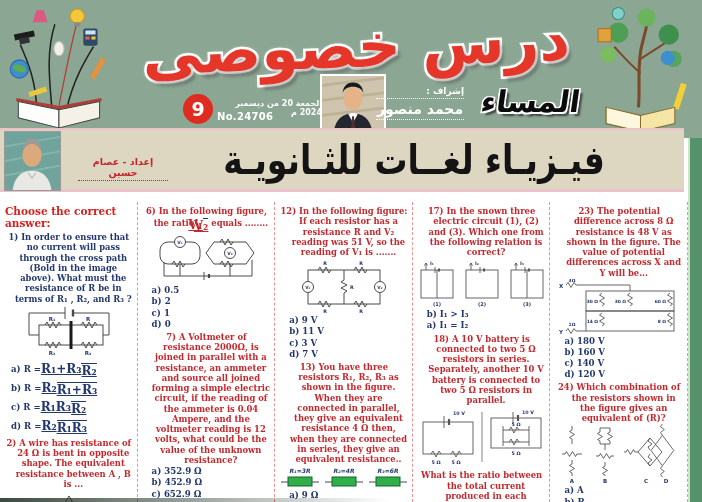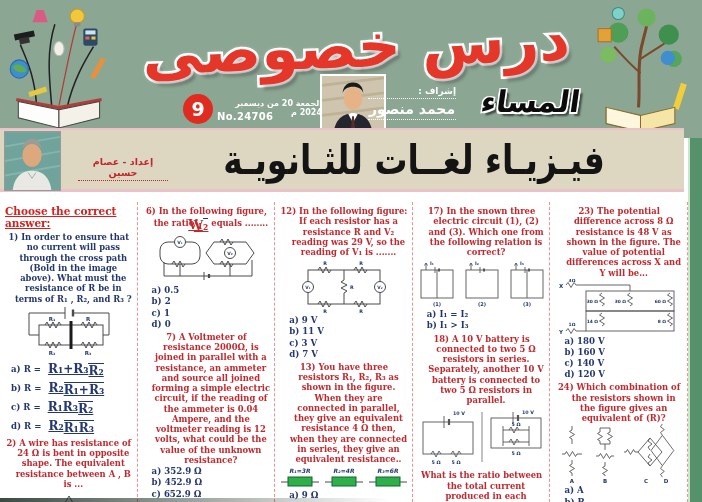--- a/index.html
+++ b/index.html
@@ -14,48 +14,48 @@
     text-align:center; direction:rtl; font-family:"DejaVu Sans", sans-serif; font-weight:bold;
     font-size:60px; color:#E5362A; -webkit-text-stroke:5px #ffffff; paint-order:stroke;
     text-shadow:0 0 5px rgba(255,255,255,.95), 4px 5px 3px rgba(40,40,40,.35);
     transform:rotate(-2deg); }
   .page-circle { position:absolute; left:183px; top:94px; width:30px; height:30px; border-radius:50%;
     background:#E02B20; color:#fff; font-size:19px; font-weight:bold; display:flex; align-items:center; justify-content:center; }
   .date { position:absolute; left:214px; top:99px; width:108px; color:#fff; font-size:8px; font-weight:bold;
     direction:rtl; text-align:right; }
   .issue { position:absolute; left:217px; top:111px; color:#fff; font-size:10px; font-weight:bold; letter-spacing:.3px; }
   .photo-supervisor { position:absolute; left:320px; top:74px; width:66px; height:62px; border:2px solid #fff; background:#cfc5ae; }
-  .supervision { position:absolute; left:368px; top:86px; width:88px; direction:rtl; text-align:center; color:#fff; }
+  .supervision { position:absolute; left:376px; top:86px; width:88px; direction:rtl; text-align:center; color:#fff; }
   .sup-label { font-size:9px; font-weight:bold; text-align:right; padding-bottom:2px; border-bottom:1.5px dotted #fff; }
   .sup-name { font-size:14px; font-weight:bold; padding-top:2px; padding-bottom:2px; border-bottom:1.5px dotted #fff; }
   .logo { position:absolute; left:484px; top:84px; width:96px; text-align:center; direction:rtl;
     font-size:30px; font-weight:bold; color:#0b0b0b; transform:skewX(-8deg);
     text-shadow:1.5px 1.5px 0 #fff,-1.5px 1.5px 0 #fff,1.5px -1.5px 0 #fff,-1.5px -1.5px 0 #fff,4px 4px 2px rgba(0,0,0,.55); }
 
   
   .masthead { position:absolute; left:0; top:128px; width:684px; height:64px; background:#DDD7C2;
     border-top:2px solid #EBC2CA; border-bottom:3px solid #EBC2CA; }
   .photo-preparer { position:absolute; left:4px; top:1px; width:57px; height:60px; border:1px solid #999; }
   .prepared { position:absolute; left:78px; top:26px; width:90px; color:#C2262B; font-size:9.5px; font-weight:bold;
     direction:rtl; text-align:center; padding-bottom:2px; border-bottom:1.5px dotted #C2262B; }
   .subject-title { position:absolute; left:178px; right:34px; top:4px; height:54px; line-height:54px;
     font-size:33px; font-weight:bold; color:#141414; direction:rtl; text-align:center;
     transform:scaleY(1.22); letter-spacing:-1px; }
 
   
   .main { position:absolute; left:0; top:202px; width:688px; height:300px; display:flex; background:#fff; }
   .col { flex:1 1 0; border-right:1.5px dashed #EF9090; padding:2px 4px 0 5px; overflow:hidden;
     font-family:"DejaVu Serif","DejaVu Sans",serif; }
-  .choose { color:#D6201D; font-size:10.5px; font-weight:bold; text-decoration:underline; margin:1px 0 3px; }
+  .choose { color:#D6201D; font-size:10.5px; font-weight:bold; margin:1px 0 3px; }
   .q { font-size:8.4px; line-height:1.22; font-weight:bold; margin:2px 0 1px; padding-left:9px; text-indent:-9px;text-align:center; }
   .red { color:#C3282D; }
   .navy { color:#22376E; }
   .opts div { font-size:8.6px; line-height:1.3; padding-left:9px; color:#22376E; font-weight:bold; }
   .fopts { padding-left:6px; }
-  .fopt { display:flex; align-items:center; gap:7px; color:#22376E; font-weight:bold; font-size:8.6px; height:19px; }
+  .fopt { display:flex; align-items:center; gap:0; color:#22376E; font-weight:bold; font-size:8.6px; height:19px; }
   .frac { display:inline-flex; flex-direction:row; align-items:center; line-height:1; font-size:12px; vertical-align:middle;text-decoration:underline; }
   .frac .den { border-top:1px solid #22376E; padding-top:1px; margin-top:1px; }
   .frac.inline { transform:translateY(1px); }
   .fig { display:block; margin:1px auto; }
   svg text { font-family:"DejaVu Sans", sans-serif; font-weight:bold; fill:#22376E; }
   .wire { stroke:#4a4a4a; fill:none; stroke-width:1; }
   .wire2 { stroke:#555; fill:none; stroke-width:0.9; }
 
   
   .green-strip { position:absolute; right:0; top:138px; width:14px; height:364px; background:#55916B; border-left:2.5px solid #CDE4CD; }
@@ -254,21 +254,21 @@
       <div class="opts">
         <div>a) 352.9 Ω</div>
         <div>b) 452.9 Ω</div>
         <div>c) 652.9 Ω</div>
 
       </div>
 
     </div>
 
     <div class="col">
-      <p class="q red">12) In the following figure: If each resistor has a resistance R and V₂ reading was 29 V, so the reading of V₁ is .......</p>
+      <p class="q red">12) In the following figure: If each resistor has a resistance R and V₂ reading was 51 V, so the reading of V₁ is .......</p>
       <svg class="fig" width="104" height="56" viewBox="0 0 104 56">
         <g class="wire">
           <rect x="16" y="12" width="72" height="34"></rect>
           <path d="M26,12 l2,-3 3,6 3,-6 3,6 2,-3 M62,12 l2,-3 3,6 3,-6 3,6 2,-3"></path>
           <path d="M26,46 l2,-3 3,6 3,-6 3,6 2,-3 M62,46 l2,-3 3,6 3,-6 3,6 2,-3"></path>
           <path d="M52,12 V22 l-3,2 6,3 -6,3 6,3 -3,2 V46"></path>
         </g>
         <circle cx="16" cy="29" r="5.5" fill="#fff" stroke="#4a4a4a"></circle>
         <circle cx="88" cy="29" r="5.5" fill="#fff" stroke="#4a4a4a"></circle>
         <text x="16" y="31" font-size="4.4" text-anchor="middle">V₁</text>
@@ -324,22 +324,22 @@
           <path d="M97,12 V5 M97,5 l-1.5,2.5 M97,5 l1.5,2.5"></path>
         </g>
         <text x="11" y="7" font-size="4.8">I₁</text>
         <text x="56" y="7" font-size="4.8">I₂</text>
         <text x="101" y="7" font-size="4.8">I₃</text>
         <text x="18" y="48" font-size="5" text-anchor="middle">(1)</text>
         <text x="63" y="48" font-size="5" text-anchor="middle">(2)</text>
         <text x="108" y="48" font-size="5" text-anchor="middle">(3)</text>
       </svg>
       <div class="opts">
+        <div>b) I₁ &gt; I₃</div>
         <div>a) I₁ = I₂</div>
-        <div>b) I₁ &gt; I₃</div>
       </div>
       <p class="q red">18) A 10 V battery is connected to two 5 Ω resistors in series. Separately, another 10 V battery is connected to two 5 Ω resistors in parallel.</p>
       <svg class="fig" width="126" height="62" viewBox="0 0 126 62">
         <g class="wire2">
           <rect x="4" y="16" width="50" height="32"></rect>
           <line x1="25" y1="10" x2="25" y2="22"></line>
             <line x1="30" y1="13" x2="30" y2="19" stroke-width="2.2"></line>
           <path d="M12,48 l2,-3 3,6 3,-6 2,3 M32,48 l2,-3 3,6 3,-6 2,3"></path>
           <line x1="63" y1="6" x2="63" y2="56" stroke="#777"></line>
           <rect x="72" y="12" width="50" height="30"></rect>

